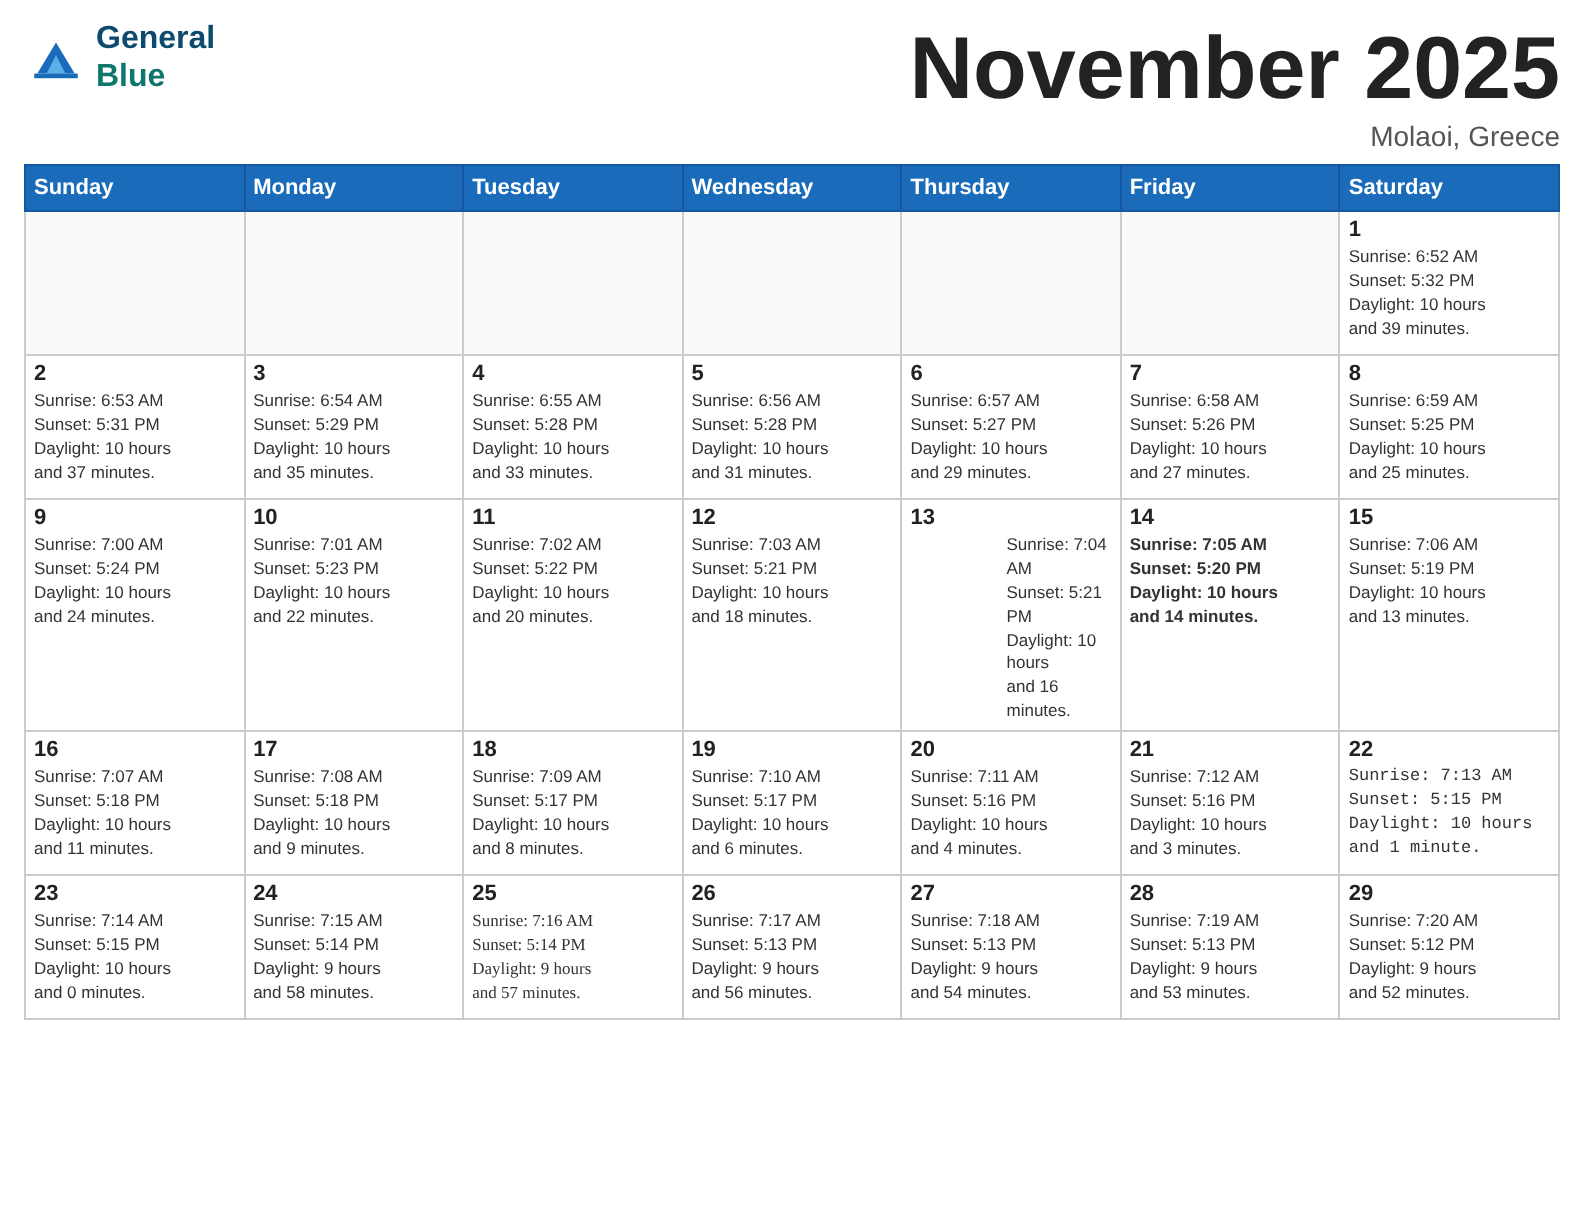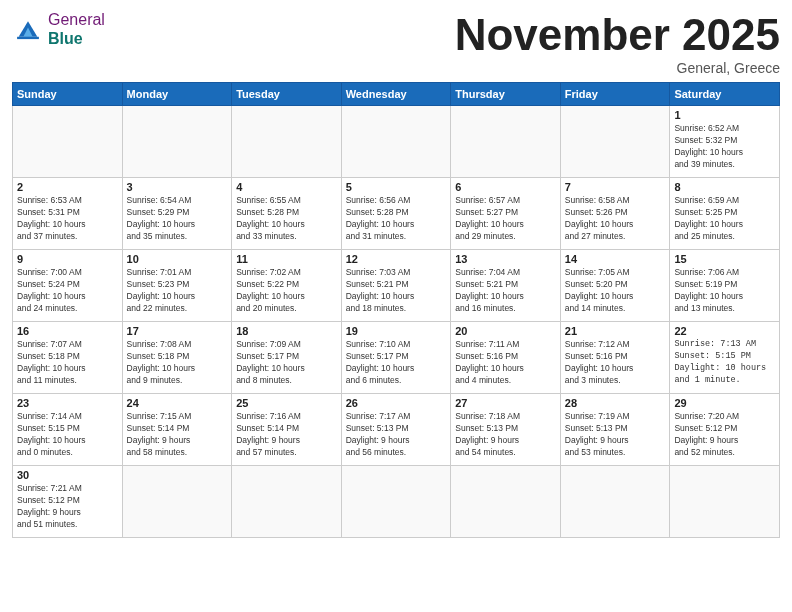--- a/index.html
+++ b/index.html
@@ -26,22 +26,22 @@
       display: flex;
       align-items: center;
       gap: 4px;
     }
     .logo-text {
       font-size: 16px;
       color: #333;
       line-height: 1.2;
     }
     .logo-text span {
-      color: #701a75;
-      font-weight: normal;
+      color: #0c4a6e;
+      font-weight: bold;
     }
     .logo-icon {
       width: 32px;
       height: 28px;
     }
     .title-area {
       text-align: right;
     }
     .month-title {
       font-size: 44px;
@@ -105,21 +105,21 @@
         <polygon points="14,28 20,16 26,28" fill="#5baee8"></polygon>
         <rect x="6" y="28" width="28" height="3" fill="#1a6bba"></rect>
       </svg>
       <div class="logo-text">
         <div><span>General</span></div>
         <div><span style="color:#0f766e;font-weight:bold;">Blue</span></div>
       </div>
     </div>
     <div class="title-area">
       <div class="month-title">November 2025</div>
-      <div class="location">General, Greece</div>
+      <div class="location">Molaoi, Greece</div>
     </div>
   </div>
 
   <table class="calendar">
     <thead>
       <tr>
       <th>Sunday</th>
           <th>Monday</th>
           <th>Tuesday</th>
           <th>Wednesday</th>
@@ -219,28 +219,28 @@
           </td>
           <td>
             <span class="day-number">12</span>
             <div class="day-info" style="white-space: pre-line;">Sunrise: 7:03 AM
 Sunset: 5:21 PM
 Daylight: 10 hours
 and 18 minutes.</div>
           </td>
           <td>
             <span class="day-number">13</span>
-            <div class="day-info" style="white-space: pre-line;">Sunrise: 7:04 AM
+            <div class="day-info" style="white-space: pre-line; margin-left: 48px;">Sunrise: 7:04 AM
 Sunset: 5:21 PM
 Daylight: 10 hours
 and 16 minutes.</div>
           </td>
           <td>
             <span class="day-number">14</span>
-            <div class="day-info" style="white-space: pre-line;">Sunrise: 7:05 AM
+            <div class="day-info" style="white-space: pre-line; font-weight: bold;">Sunrise: 7:05 AM
 Sunset: 5:20 PM
 Daylight: 10 hours
 and 14 minutes.</div>
           </td>
           <td>
             <span class="day-number">15</span>
             <div class="day-info" style="white-space: pre-line;">Sunrise: 7:06 AM
 Sunset: 5:19 PM
 Daylight: 10 hours
 and 13 minutes.</div>
@@ -307,21 +307,21 @@
           </td>
           <td>
             <span class="day-number">24</span>
             <div class="day-info" style="white-space: pre-line;">Sunrise: 7:15 AM
 Sunset: 5:14 PM
 Daylight: 9 hours
 and 58 minutes.</div>
           </td>
           <td>
             <span class="day-number">25</span>
-            <div class="day-info" style="white-space: pre-line;">Sunrise: 7:16 AM
+            <div class="day-info" style="white-space: pre-line; font-family: Liberation Serif, serif;">Sunrise: 7:16 AM
 Sunset: 5:14 PM
 Daylight: 9 hours
 and 57 minutes.</div>
           </td>
           <td>
             <span class="day-number">26</span>
             <div class="day-info" style="white-space: pre-line;">Sunrise: 7:17 AM
 Sunset: 5:13 PM
 Daylight: 9 hours
 and 56 minutes.</div>
@@ -340,31 +340,16 @@
 Daylight: 9 hours
 and 53 minutes.</div>
           </td>
           <td>
             <span class="day-number">29</span>
             <div class="day-info" style="white-space: pre-line;">Sunrise: 7:20 AM
 Sunset: 5:12 PM
 Daylight: 9 hours
 and 52 minutes.</div>
           </td>
-        </tr>
-        <tr>
-          <td>
-            <span class="day-number">30</span>
-            <div class="day-info" style="white-space: pre-line;">Sunrise: 7:21 AM
-Sunset: 5:12 PM
-Daylight: 9 hours
-and 51 minutes.</div>
-          </td>
-          <td class="empty"></td>
-          <td class="empty"></td>
-          <td class="empty"></td>
-          <td class="empty"></td>
-          <td class="empty"></td>
-          <td class="empty"></td>
         </tr>
       </tbody>
   </table>
 </div>
 
 </body></html>

